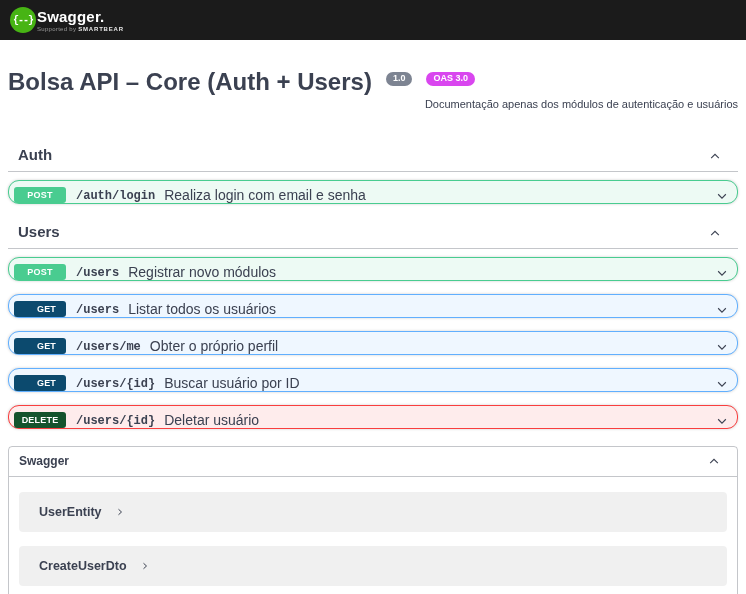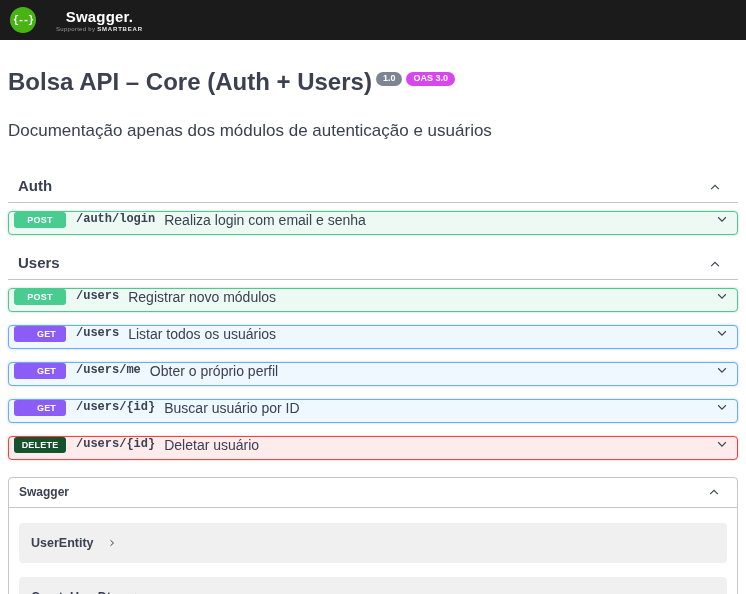--- a/index.html
+++ b/index.html
@@ -5,67 +5,67 @@
   * { margin:0; padding:0; box-sizing:border-box; }
   html,body { width:746px; height:594px; overflow:hidden; background:#fff;
     font-family:"Liberation Sans", sans-serif; color:#3b4151; }
 
   
   .topbar { height:40px; background:#1b1b1b; display:flex; align-items:center; padding-left:10px; }
   .logo-circle { width:26px; height:26px; border-radius:50%; background:#47b414;
     display:flex; align-items:center; justify-content:center; flex:0 0 auto; }
   .logo-glyph { color:#fff; font-family:"Liberation Mono", monospace; font-weight:700;
     font-size:10px; letter-spacing:-1px; }
-  .logo-text { margin-left:20px; display:flex; flex-direction:column; line-height:1;align-items:center; }
+  .logo-text { margin-left:1px; display:flex; flex-direction:column; line-height:1; }
   .brand { color:#fff; font-size:15px; font-weight:600; letter-spacing:.2px; }
   .supported { margin-top:2px; font-size:6px; color:#9a9a9a; letter-spacing:.3px; }
   .supported b { color:#e8e8e8; letter-spacing:.8px; }
 
   
   .main { padding:0 8px; }
   .info { padding-top:28px; }
   .page-title { font-size:24px; font-weight:700; line-height:1.2; color:#3b4151; }
   .pill { display:inline-block; vertical-align:super; font-size:9px; font-weight:700;
-    color:#fff; border-radius:57px; padding:2px 7px 2px 7px; margin-left:4px; line-height:1.1; }
+    color:#fff; border-radius:57px; padding:2px 7px 2px 7px; margin-left:14px; line-height:1.1; }
   .pill-version { background:#7d8492; }
   .pill-oas { background:#d946ef; }
-  .page-desc { margin-top:24px; font-size:17px; color:#3b4151; }
+  .page-desc { margin-top:1px; font-size:11px; color:#3b4151;text-align:right; }
 
   
   .tag-section { margin-top:30px; }
   .tag-section + .tag-section { margin-top:12px; }
   .tag-header { display:flex; align-items:flex-end; justify-content:space-between;
     padding:6px 16px 8px 10px; border-bottom:1px solid rgba(59,65,81,.3); cursor:pointer; }
   .tag-title { font-size:15px; font-weight:700; color:#3b4151; }
   .ops { padding-top:8px; }
-  .op-row { display:flex; align-items:flex-start; height:24px; border-radius:4px;
+  .op-row { display:flex; align-items:flex-end; height:24px; border-radius:11px;
     border:1px solid transparent; padding:0 8px 0 5px; margin-bottom:13px;
     box-shadow:0 0 3px rgba(0,0,0,.19); cursor:pointer; }
   .op-post   { background:#edfaf4; border-color:#49cc90; }
   .op-get    { background:#eff7ff; border-color:#61affe; }
   .op-delete { background:#feecec; border-color:#f93e3e; }
   .method-badge { min-width:52px; height:16px; border-radius:3px; color:#fff;
     font-size:9px; font-weight:700; text-align:center; line-height:16px;
     font-family:"Liberation Sans", sans-serif; letter-spacing:.2px; }
   .op-post   .method-badge { background:#49cc90; }
-  .op-get    .method-badge { background:#8b5cf6;padding-left:13px; }
+  .op-get    .method-badge { background:#0c4a6e;padding-left:13px; }
   .op-delete .method-badge { background:#14532d; }
   .op-path { margin-left:10px; font-family:"Liberation Mono", monospace;
     font-weight:700; font-size:12px; color:#3b4151; }
   .op-summary { margin-left:9px; font-size:14px; color:#3b4151; }
   .op-chevron { margin-left:auto; display:flex; align-items:center; }
 
   
   .schemas-box { margin-top:17px; border:1px solid rgba(59,65,81,.3); border-radius:4px; }
   .schemas-header { height:30px; display:flex; align-items:center; justify-content:space-between;
     padding:0 16px 0 10px; border-bottom:1px solid rgba(59,65,81,.3); cursor:pointer; }
   .schemas-title { font-size:12px; font-weight:700; color:#3b4151; }
   .models { padding:15px 10px 20px 10px; }
   .model-row { background:rgba(0,0,0,.06); border-radius:4px; height:40px;
-    display:flex; align-items:center; padding-left:12px; margin-bottom:14px; cursor:pointer; }
+    display:flex; align-items:center; padding-left:20px; margin-bottom:14px; cursor:pointer; }
   .model-row:last-child { margin-bottom:0; }
   .model-name { font-size:12.5px; font-weight:700; color:#3b4151; }
   .model-arrow { margin-left:13px; display:flex; align-items:center; }
 
   svg.chev { display:block; }
 </style>
 </head>
 <body>
 
 <header class="topbar">

